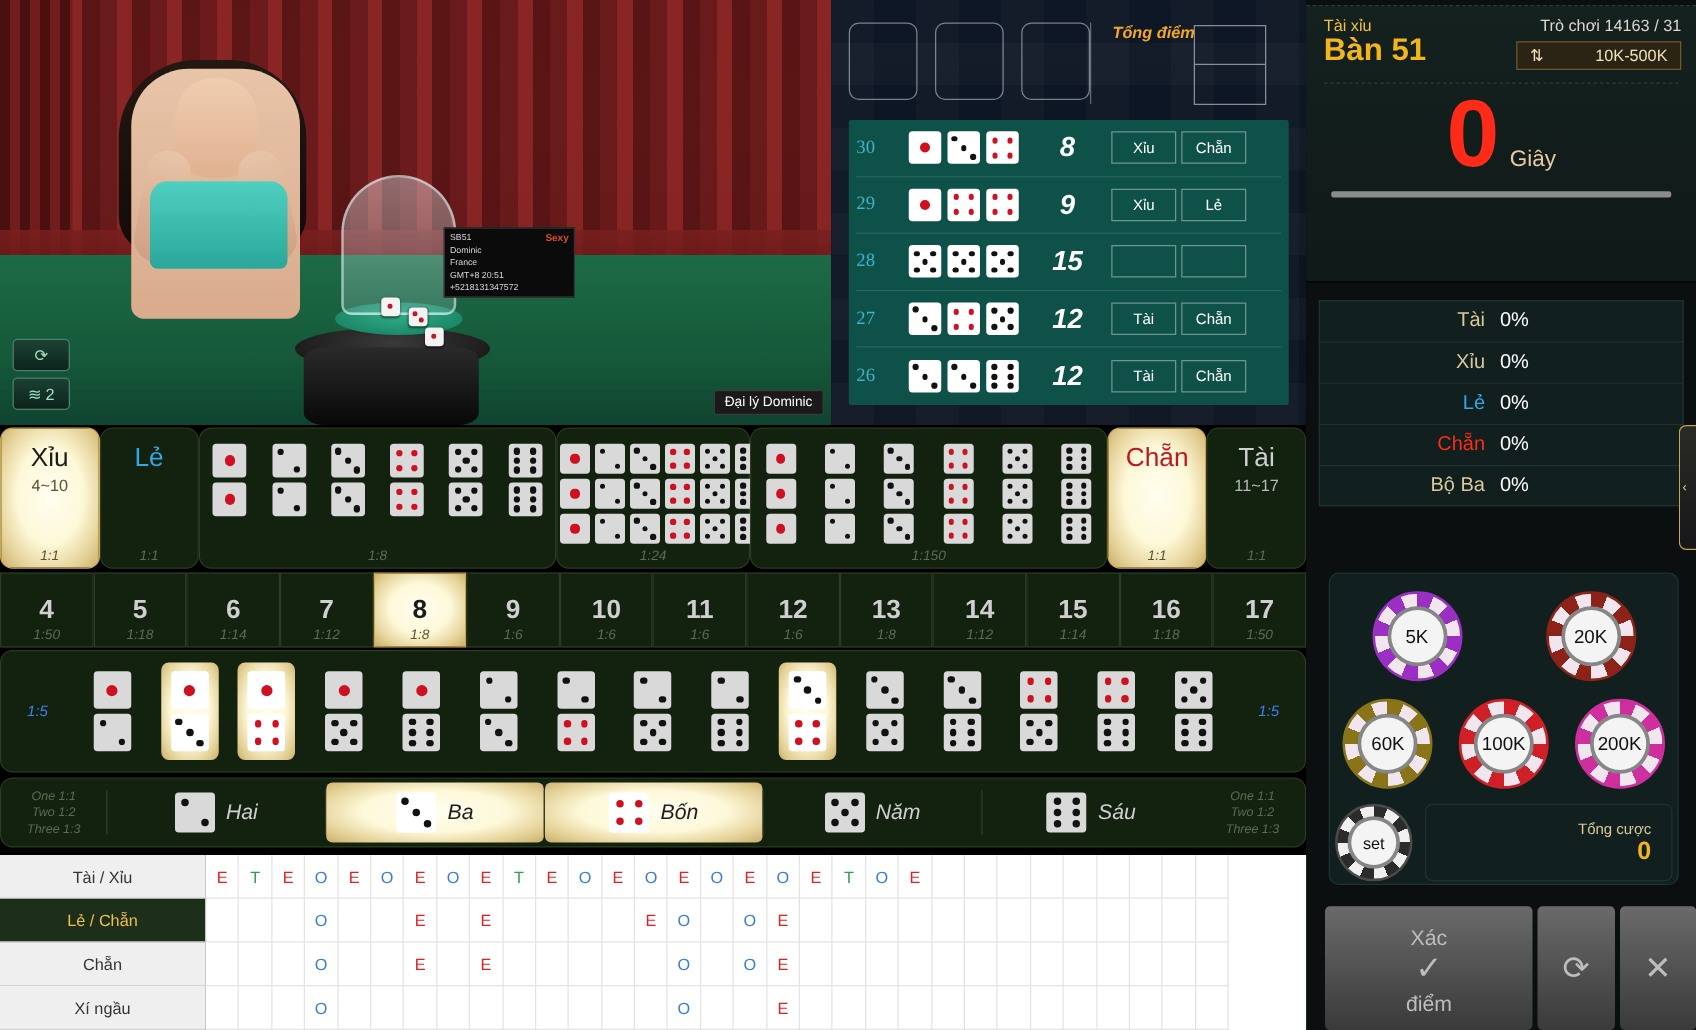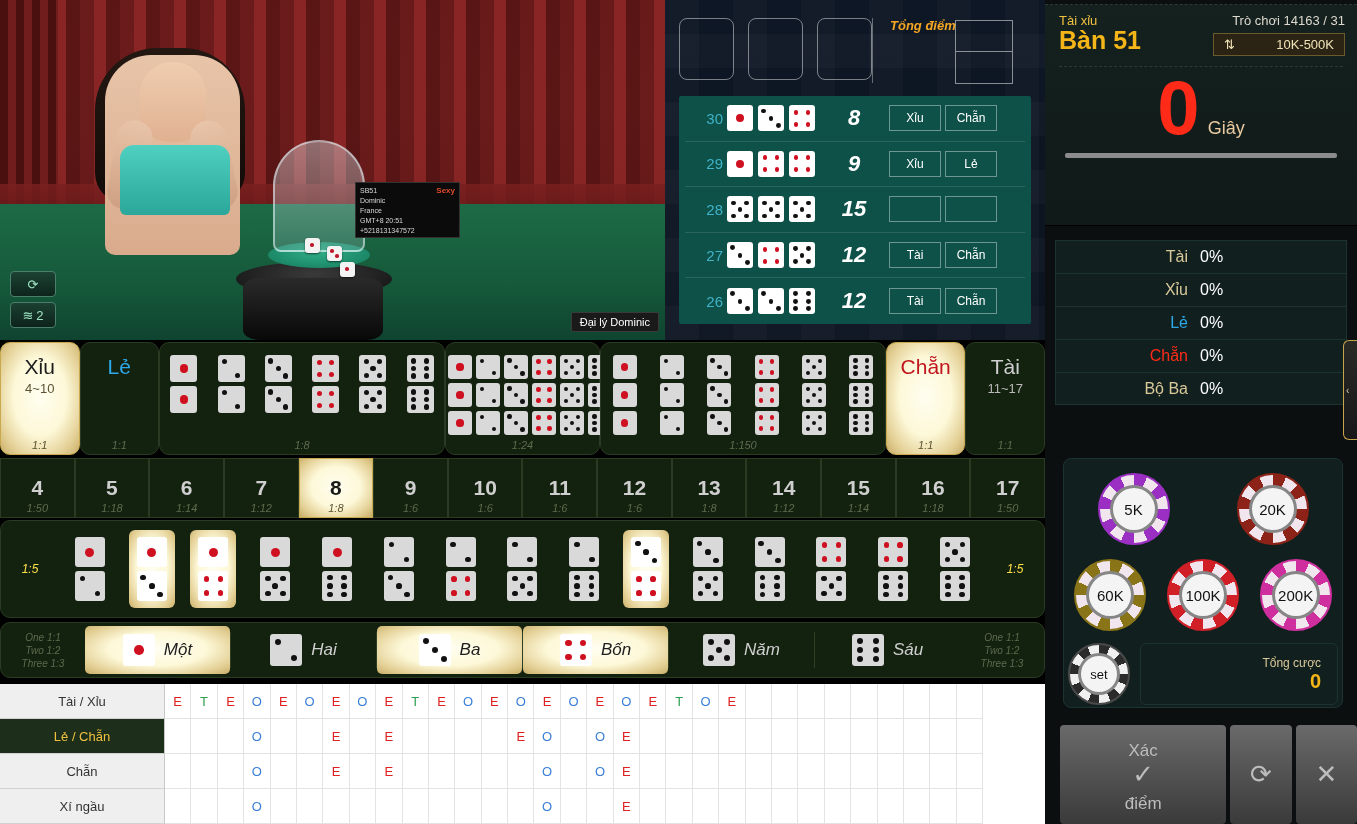--- a/index.html
+++ b/index.html
@@ -78,21 +78,21 @@
      font-style:italic; font-weight:bold; }
   .totalboxes { position:absolute; left:290px; top:20px; }
   .tbox { width:58px; height:32px; border:1px solid rgba(255,255,255,.5); }
   .tbox + .tbox { border-top:none; }
 
   .histtable { position:absolute; left:14px; top:96px; width:352px; height:228px;
      background:#0e5148; border-radius:2px; padding:0 6px; }
   .hrow { display:flex; align-items:center; height:45.6px; gap:4px;
      border-bottom:1px solid rgba(255,255,255,.12); }
   .hrow:last-child { border-bottom:none; }
-  .hrow .hnum { width:38px; text-align:right; color:#3fb3c9; font-size:15px; }
+  .hrow .hnum { width:38px; text-align:left; color:#3fb3c9; font-size:15px;font-family:Liberation Serif, serif; }
   .hdice { display:flex; gap:5px; width:92px; }
   .hsum { width:62px; text-align:center; color:#fff; font-size:22px; font-weight:bold; font-style:italic; }
   .htags { display:flex; gap:4px; }
   .htag { width:52px; height:26px; border:1px solid rgba(255,255,255,.4); color:#fff;
      font-size:12px; display:flex; align-items:center; justify-content:center; }
 
   
   .d { position:relative; background:#d9d9d9; border-radius:3px; display:inline-block; }
   .d.w { background:#fff; }
   .d span { position:absolute; border-radius:50%; background:#111; }
@@ -117,21 +117,21 @@
 
   .row2 { position:absolute; left:0; top:118px; height:60px; width:1045px; display:flex; }
   .numcell { flex:1; position:relative; background:#13210f; border:1px solid #2b3a22;
      display:flex; flex-direction:column; align-items:center; justify-content:center; }
   .numcell .nv { font-size:21px; font-weight:bold; color:#cfcfcf; }
   .numcell.hl .nv { color:#1a1a1a; }
 
   .row3 { position:absolute; left:0; top:180px; height:98px; width:1045px;
      background:#13210f; border:1px solid #2b3a22; border-radius:10px; display:flex;
      align-items:center; }
-  .edgeodds { width:58px; text-align:center; font-size:12px; font-style:italic; color:#fde047; }
+  .edgeodds { width:58px; text-align:center; font-size:12px; font-style:italic; color:#3b82f6; }
   .combos { flex:1; display:flex; justify-content:space-around; align-items:center; height:100%; }
   .combo { display:flex; flex-direction:column; align-items:center; gap:4px; padding:7px 8px;
      border-radius:6px; }
   .combo.hl { background:radial-gradient(ellipse at 50% 50%, #fffef0 0%, #f8eec4 55%, #d9bf7e 100%); }
 
   .row4 { position:absolute; left:0; top:282px; height:56px; width:1045px;
      background:#13210f; border:1px solid #2b3a22; border-radius:10px; display:flex;
      align-items:center; }
   .tri-odds { width:84px; text-align:center; font-size:10px; font-style:italic;
      color:#5d6b4e; line-height:13px; }
@@ -1017,26 +1017,20 @@
           </div>
         <div class="edgeodds">1:5</div>
       </div>
       <div class="row4">
         <div class="tri-odds">
           <div>One 1:1</div>
           <div>Two 1:2</div>
           <div>Three 1:3</div>
         </div>
         <div class="singles" id="singles">
-            <div class="single hl">
-              <span class="d w" style="width: 32px; height: 32px;">
-                <span class="r" style="width: 9.6px; height: 9.6px; left: 11.2px; top: 11.2px;"></span>
-              </span>
-              <span class="sl">Một</span>
-            </div>
             <div class="vsep"></div>
             <div class="single">
               <span class="d" style="width: 32px; height: 32px;">
                 <span style="width: 6.08px; height: 6.08px; left: 4.96px; top: 4.96px;"></span>
                 <span style="width: 6.08px; height: 6.08px; left: 20.96px; top: 20.96px;"></span>
               </span>
               <span class="sl">Hai</span>
             </div>
             <div class="vsep"></div>
             <div class="single hl">

